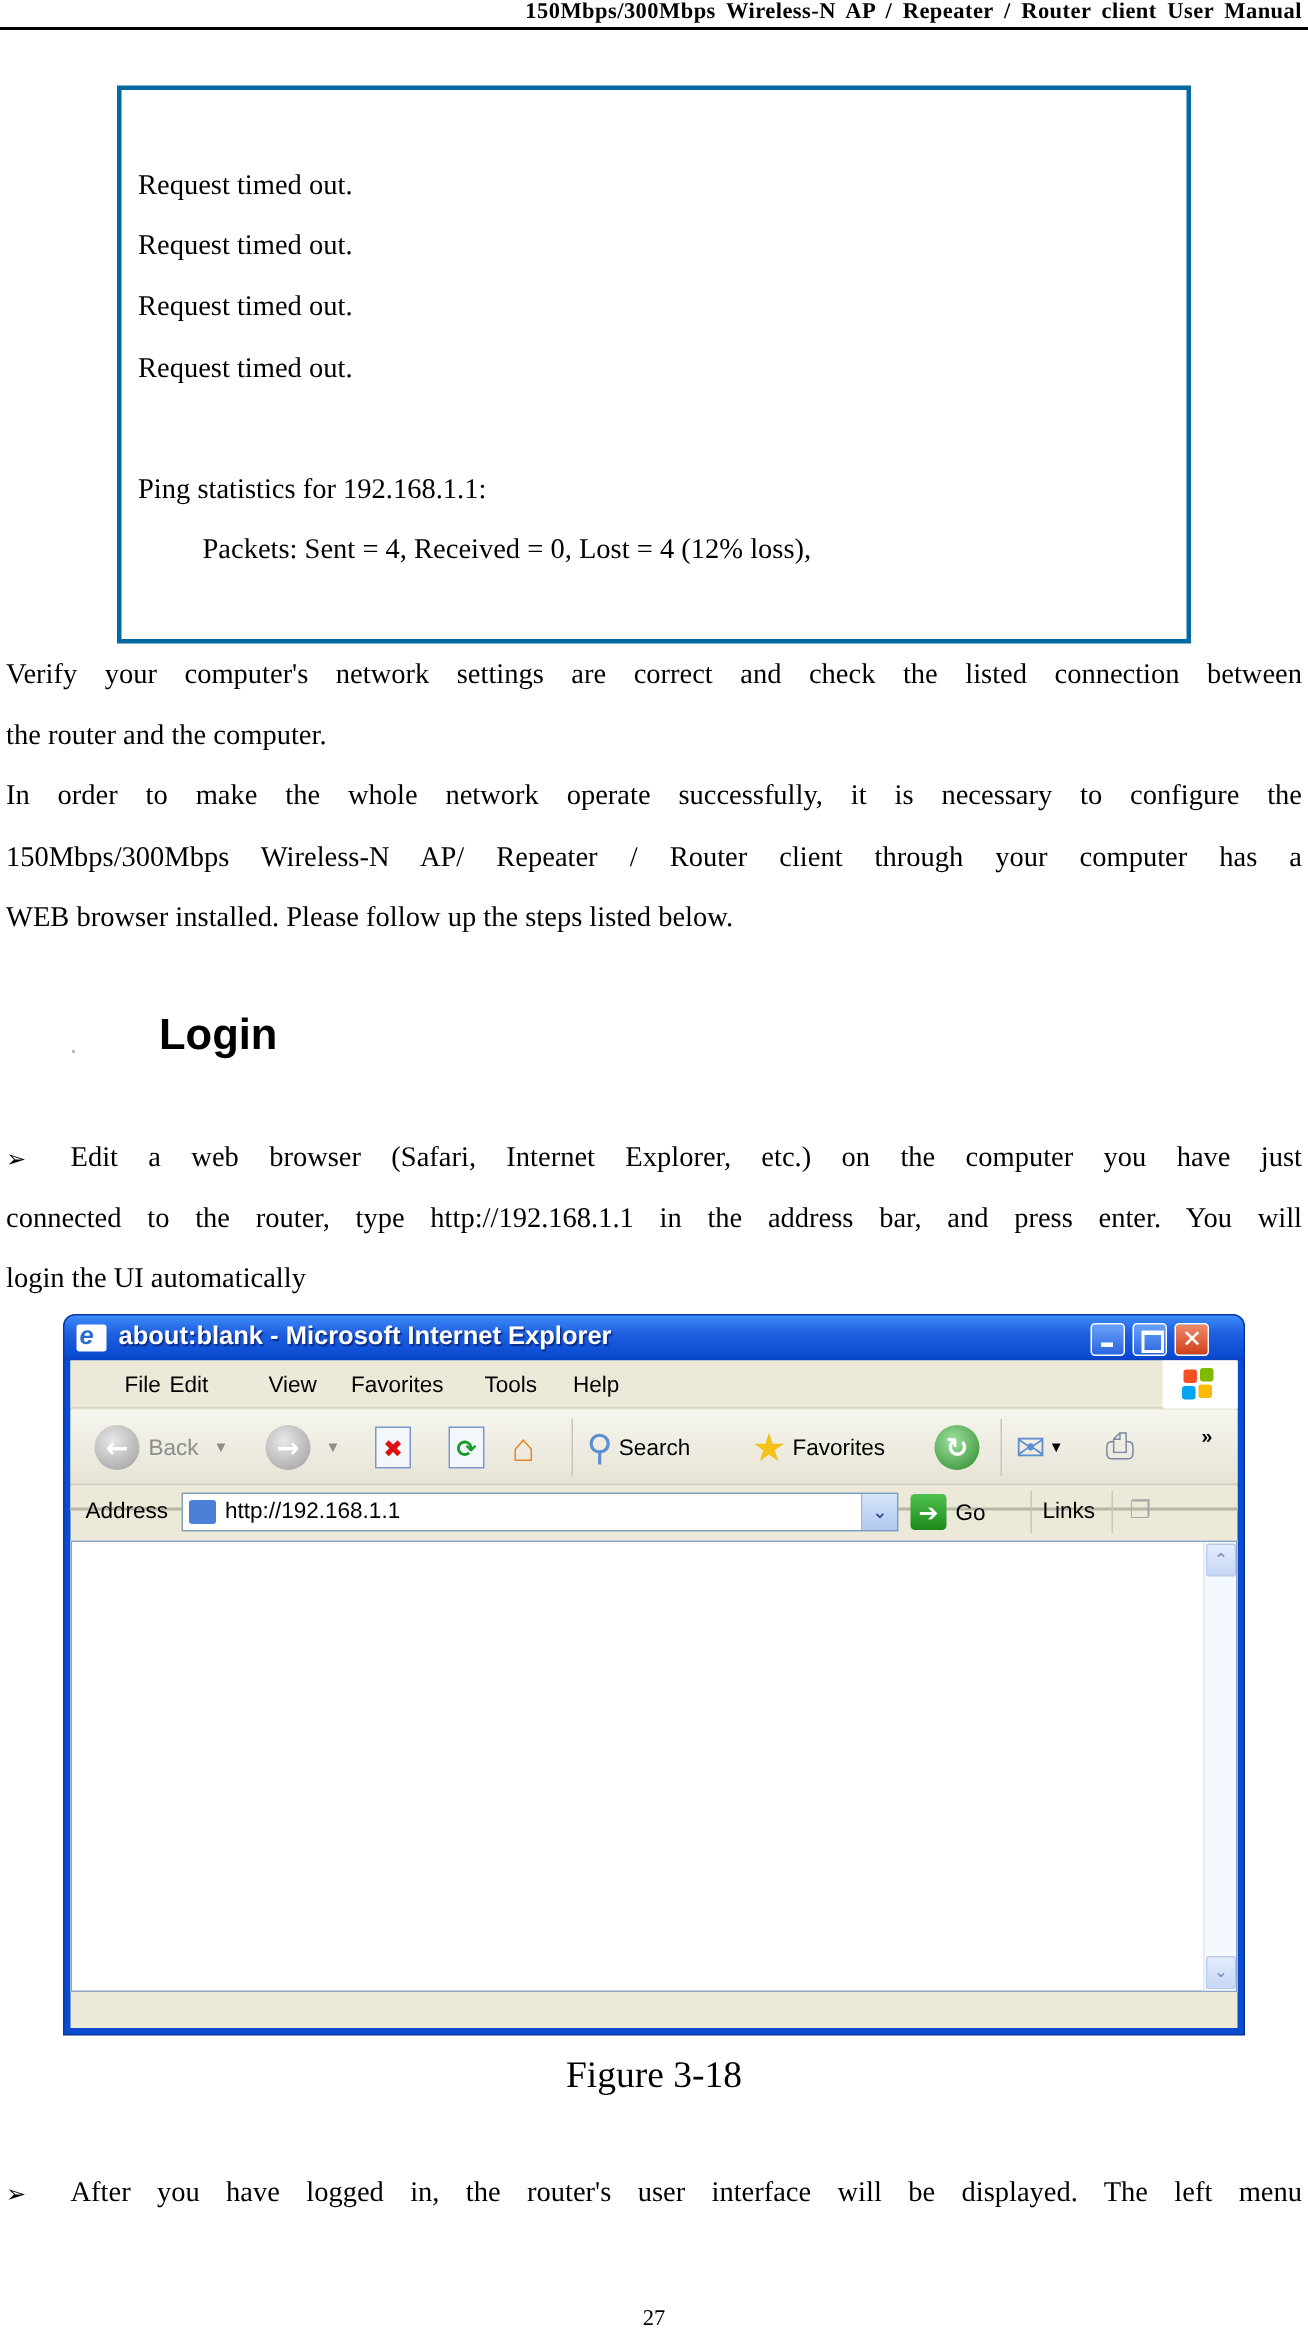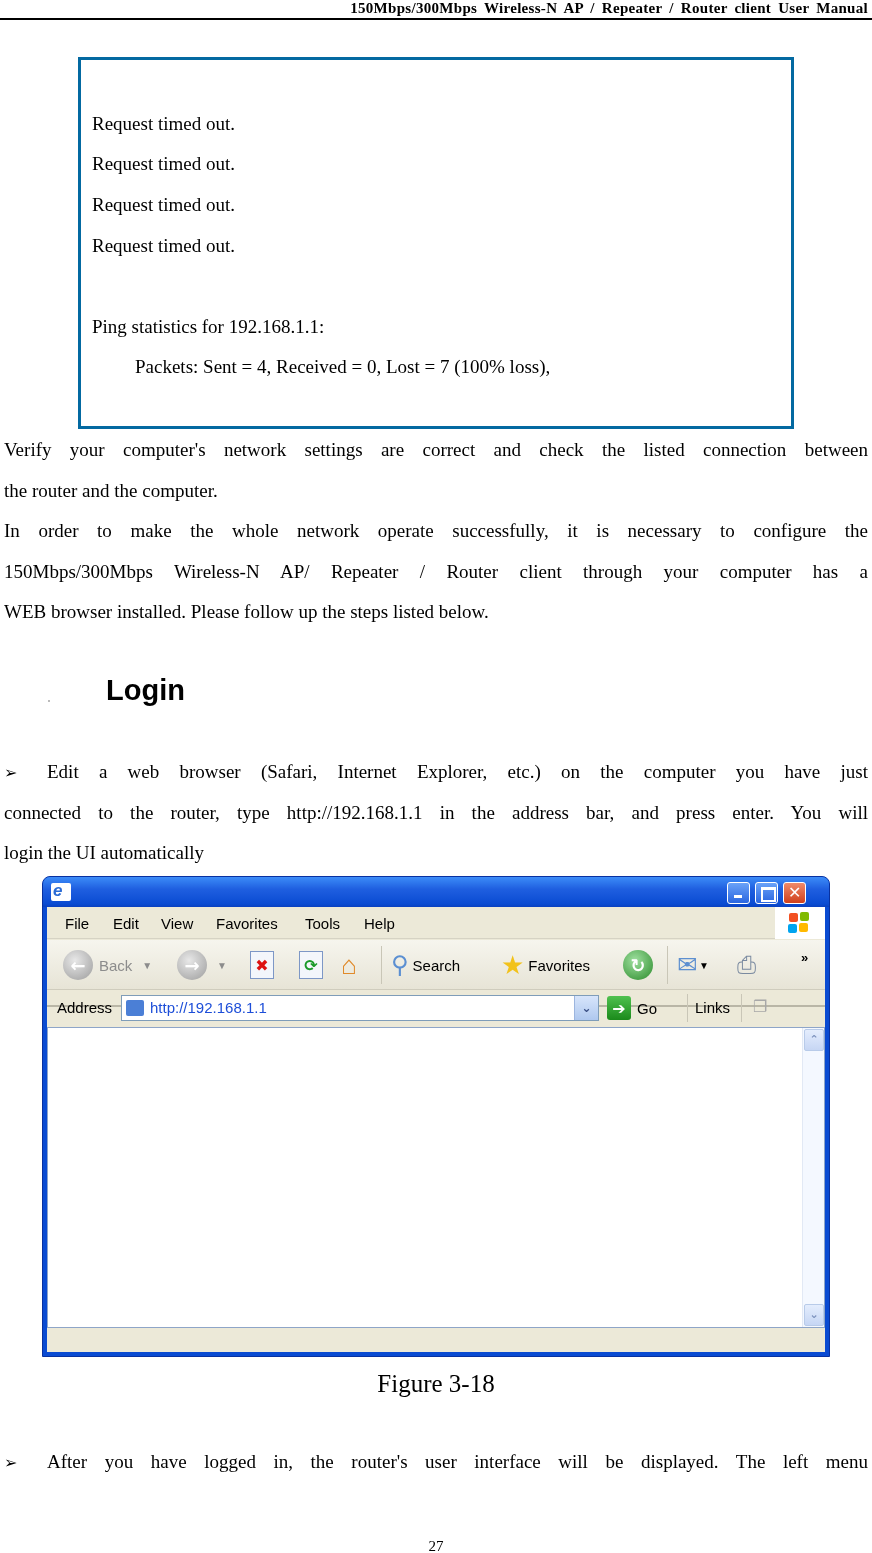--- a/index.html
+++ b/index.html
@@ -28,36 +28,36 @@
   .ie-title-icon span { position: absolute; left: 2px; top: -2px; font: bold 17px "Liberation Sans", sans-serif; color: #2a6bd5; font-style: italic; }
   .ie-title-text { position: absolute; left: 36px; top: 4px; font: bold 17px "Liberation Sans", "DejaVu Sans", sans-serif; color: #fff; text-shadow: 1px 1px 1px #0a2a80; }
   .win-btn { position: absolute; top: 5px; width: 23px; height: 22px; border: 1px solid #fff; border-radius: 3px; background: linear-gradient(#6aa2f8, #2a66e0); }
   .win-btn.min { left: 684px; } .win-btn.max { left: 712px; } .win-btn.close { left: 740px; background: linear-gradient(#f08a6a, #d0401c); }
   .win-btn.min::after { content: ""; position: absolute; left: 6px; bottom: 5px; width: 8px; height: 3px; background: #fff; }
   .win-btn.max::after { content: ""; position: absolute; left: 5px; top: 4px; width: 11px; height: 10px; border: 2px solid #fff; border-top-width: 3px; }
   .win-btn.close::after { content: "\2715"; position: absolute; left: 4px; top: 0; color: #fff; font: bold 16px "DejaVu Sans", sans-serif; }
 
   .ie-client { position: absolute; left: 4px; top: 30px; right: 4px; bottom: 4px; background: #ece9d8; }
   .ie-menubar { position: absolute; left: 0; top: 0; right: 0; height: 32px; background: #ece9d8; border-bottom: 1px solid #d6d3c4; }
-  .menu-item { position: absolute; top: 8px; font: 15px "Liberation Sans", "DejaVu Sans", sans-serif; color: #000; }
+  .menu-item { position: absolute; top: 8px; font: 15px "Liberation Sans", "DejaVu Sans", sans-serif; color: #000; margin-left: 18px; }
   .winlogo { position: absolute; right: 0; top: 0; width: 50px; height: 32px; background: #fff; }
   .winlogo i { position: absolute; width: 9px; height: 9px; border-radius: 2px; }
 
   .ie-toolbar { position: absolute; left: 0; top: 33px; right: 0; height: 50px; background: linear-gradient(#f6f5ee, #e7e4d6); border-bottom: 1px solid #cfccbd; }
   .tb-item { position: absolute; top: 10px; height: 30px; display: flex; align-items: center; font: 15px "Liberation Sans", "DejaVu Sans", sans-serif; color: #000; }
   .round-btn { width: 30px; height: 30px; border-radius: 50%; background: radial-gradient(circle at 40% 35%, #e8e8e8, #9c9c9c); display: flex; align-items: center; justify-content: center; color: #fff; font: bold 18px "DejaVu Sans", sans-serif; }
   .doc-icon { width: 24px; height: 28px; background: #f3f6fb; border: 1px solid #7d97c6; display: flex; align-items: center; justify-content: center; font: bold 16px "DejaVu Sans", sans-serif; }
   .dim { color: #8c8c8c; }
   .tb-sep { position: absolute; top: 6px; width: 1px; height: 38px; background: #c9c6b7; }
 
   .ie-addressbar { position: absolute; left: 0; top: 84px; right: 0; height: 16px; background: #ece9d8; border-bottom: 2px solid #b9b6a6; }
   .addr-label { position: absolute; left: 10px; top: 8px; font: 15px "Liberation Sans", "DejaVu Sans", sans-serif; }
   .addr-field { position: absolute; left: 74px; top: 4px; width: 478px; height: 26px; background: #fff; border: 1px solid #7f9db9; }
   .addr-field .page-ico { position: absolute; left: 4px; top: 4px; width: 18px; height: 16px; background: #4b7fd6; border-radius: 2px; }
-  .addr-field .addr-text { position: absolute; left: 28px; top: 3px; font: 15px "Liberation Sans", "DejaVu Sans", sans-serif; color: #1d4ed8; }
+  .addr-field .addr-text { position: absolute; left: 28px; top: 3px; font: 15px "Liberation Sans", "DejaVu Sans", sans-serif; color: #000000; }
   .addr-drop { position: absolute; right: 0; top: 0; width: 24px; height: 24px; background: linear-gradient(#d7e5fb, #afc8ef); border-left: 1px solid #9cb5de; font: bold 12px "DejaVu Sans", sans-serif; color: #3a4f85; text-align: center; line-height: 24px; }
   .go-btn { position: absolute; left: 560px; top: 5px; display: flex; align-items: center; gap: 6px; font: 15px "Liberation Sans", "DejaVu Sans", sans-serif; }
   .go-arrow { width: 24px; height: 24px; background: linear-gradient(#4fc14f, #1b8a1b); border-radius: 3px; color: #fff; font: bold 16px "DejaVu Sans", sans-serif; display: flex; align-items: center; justify-content: center; }
   .links-label { position: absolute; left: 648px; top: 8px; font: 15px "Liberation Sans", "DejaVu Sans", sans-serif; }
   .links-sep { position: absolute; top: 3px; width: 1px; height: 28px; background: #c9c6b7; }
 
   .ie-content { position: absolute; left: 0; top: 120px; right: 0; height: 301px; background: #fff; border: 1px solid #8ea5c8; }
   .scrollbar { position: absolute; right: 0; top: 0; width: 22px; bottom: 0; background: #f4f8ff; border-left: 1px solid #e2e9f5; }
   .scroll-btn { position: absolute; left: 1px; width: 20px; height: 22px; background: linear-gradient(#e4edfd, #c6d6f4); border: 1px solid #b8cbe9; border-radius: 2px; color: #7d92bd; font: bold 11px "DejaVu Sans", sans-serif; text-align: center; line-height: 20px; }
 
@@ -77,21 +77,21 @@
 <div class="page-header">
   <span>150Mbps/300Mbps  Wireless-N  AP  /  Repeater  /  Router  client  User  Manual</span>
 </div>
 
 <div class="console-box">
   <div class="console-line" style="top:53px">Request timed out.</div>
   <div class="console-line" style="top:93px">Request timed out.</div>
   <div class="console-line" style="top:134px">Request timed out.</div>
   <div class="console-line" style="top:175px">Request timed out.</div>
   <div class="console-line" style="top:256px">Ping statistics for 192.168.1.1:</div>
-  <div class="console-line" style="top:296px; left:54px">Packets: Sent = 4, Received = 0, Lost = 7 (100% loss),</div>
+  <div class="console-line" style="top:296px; left:54px">Packets: Sent = 4, Received = 0, Lost = 4 (12% loss),</div>
 </div>
 
 <div class="para" style="top:439px">Verify your computer's network settings are correct and check the listed connection between</div>
 <div class="para last" style="top:480px">the router and the computer.</div>
 <div class="para" style="top:520px">In order to make the whole network operate successfully, it is necessary to configure the</div>
 <div class="para" style="top:561px">150Mbps/300Mbps Wireless-N AP/ Repeater / Router client   through your computer has a</div>
 <div class="para last" style="top:601px">WEB browser installed. Please follow up the steps listed below.</div>
 
 <div class="heading-dot"></div>
 <div class="section-heading">Login</div>
@@ -99,29 +99,30 @@
 <div class="bullet" style="top:763px">➢</div>
 <div class="para" style="top:761px; left:47px; width:821px">Edit a web browser (Safari, Internet Explorer, etc.) on the computer you have just</div>
 <div class="para" style="top:802px">connected to the router, type http://192.168.1.1 in the address bar, and press enter. You will</div>
 <div class="para last" style="top:842px">login the UI automatically</div>
 
 <div class="ie-window">
   <div class="ie-titlebar">
     <div class="ie-title-icon">
         <span>e</span>
       </div>
+    <div class="ie-title-text">about:blank - Microsoft Internet Explorer</div>
     <div class="win-btn min"></div>
     <div class="win-btn max"></div>
     <div class="win-btn close"></div>
   </div>
 
   <div class="ie-client">
     <div class="ie-menubar">
       <span class="menu-item" style="left:18px">File</span>
-      <span class="menu-item" style="left:66px">Edit</span>
+      <span class="menu-item" style="left:48px">Edit</span>
       <span class="menu-item" style="left:114px">View</span>
       <span class="menu-item" style="left:169px">Favorites</span>
       <span class="menu-item" style="left:258px">Tools</span>
       <span class="menu-item" style="left:317px">Help</span>
       <div class="winlogo">
         <i style="left:14px;top:6px;background:#f25022"></i>
         <i style="left:25px;top:5px;background:#7fba00"></i>
         <i style="left:13px;top:17px;background:#00a4ef"></i>
         <i style="left:24px;top:16px;background:#ffb900"></i>
       </div>

